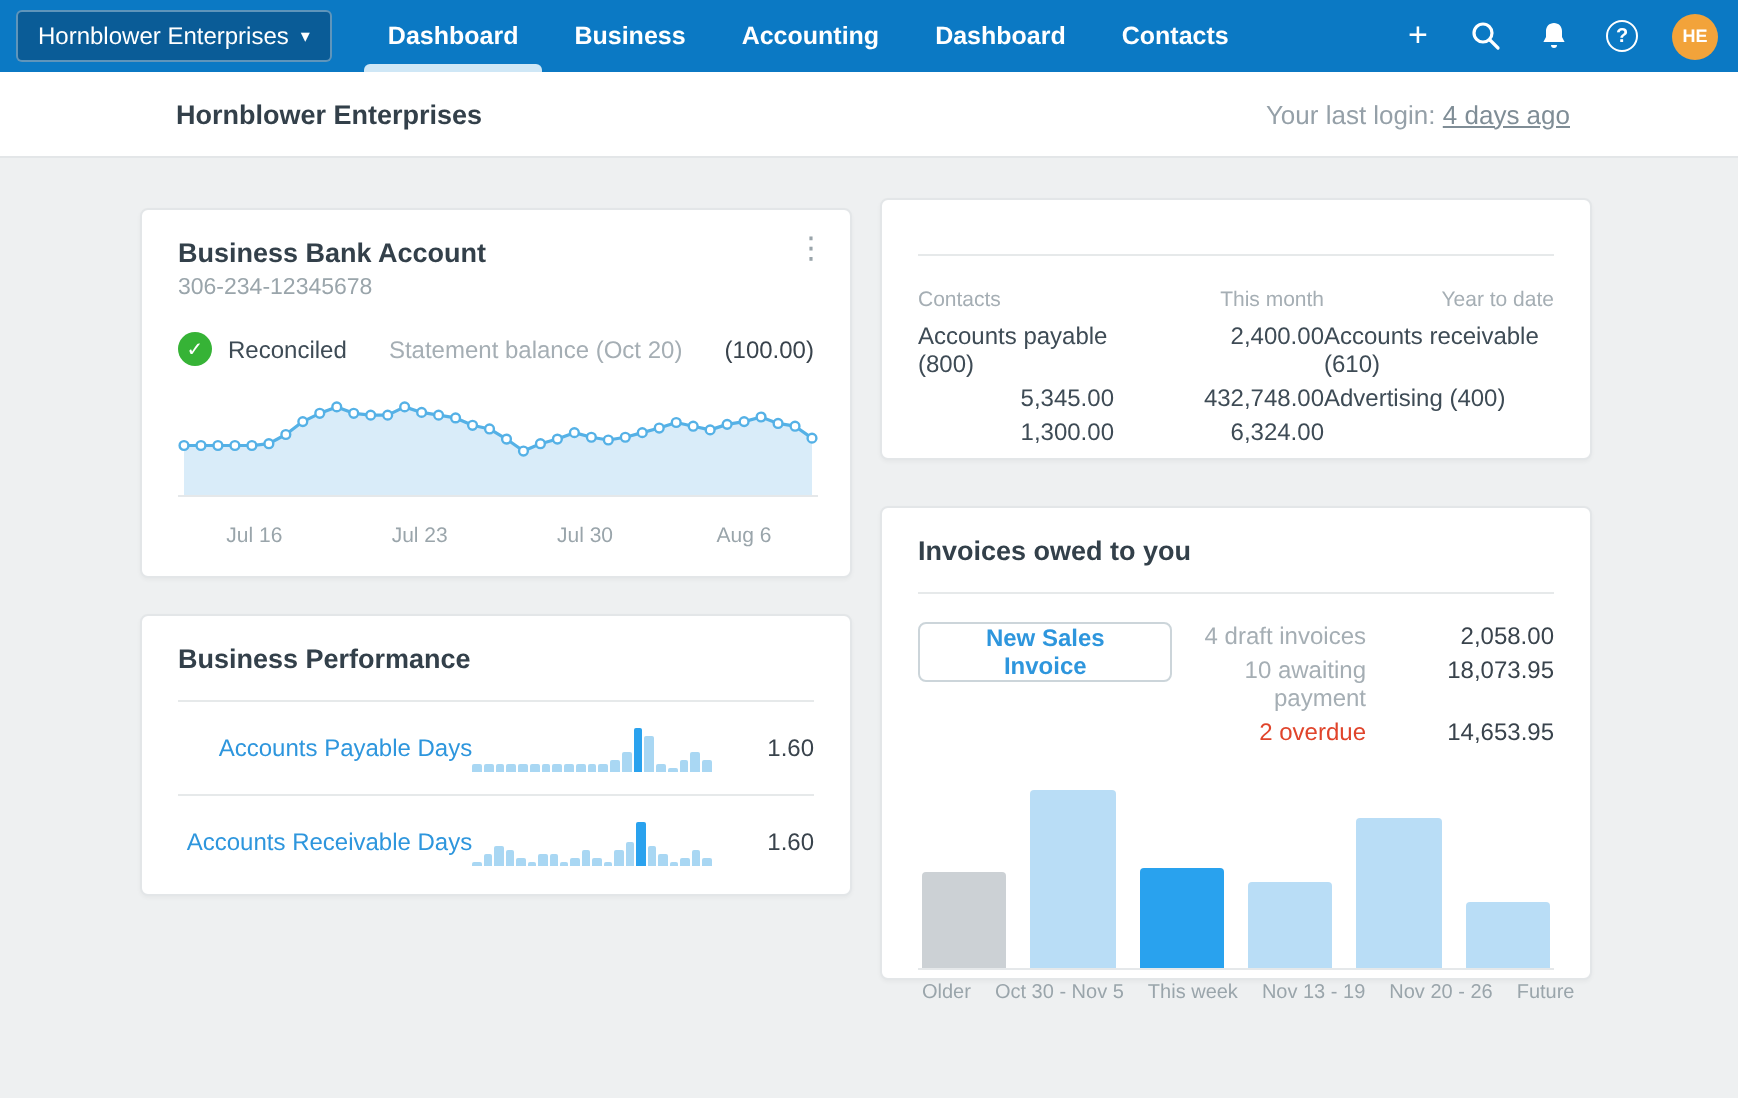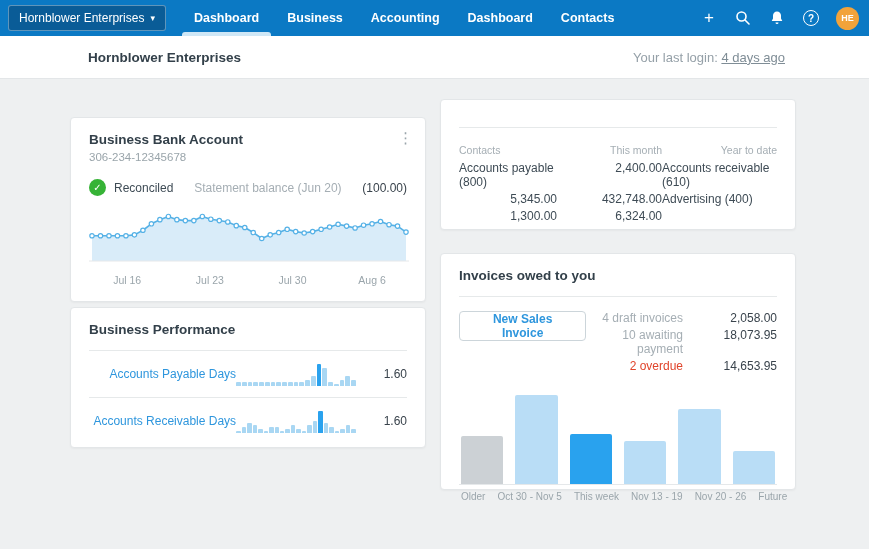--- a/index.html
+++ b/index.html
@@ -58,21 +58,21 @@
   .page-title { margin-left:88px; font-size:13.5px; font-weight:bold; color:#33404a; }
   .last-login { margin-left:auto; margin-right:84px; font-size:13px; color:#95a0a8; }
   .last-login a { color:#7f8d96; text-decoration:underline; cursor:pointer; }
   
   .card {
     position:absolute; background:#fff; border:1px solid #e3e6e8; border-radius:4px;
     box-shadow:0 1px 2px rgba(0,0,0,0.04);
   }
   .card-title { font-size:13.5px; font-weight:bold; color:#33404a; }
   .divider { height:1px; background:#e6e9ea; }
-  #bank-card   { left:70px;  top:117px;  width:356px; height:185px; padding:14px 18px; }
+  #bank-card   { left:70px;  top:104px;  width:356px; height:185px; padding:14px 18px; }
   #perf-card   { left:70px;  top:307px; width:356px; height:141px; padding:14px 18px; }
   #watch-card  { left:440px; top:99px;  width:356px; height:131px; padding:14px 18px; }
   #invoice-card{ left:440px; top:253px; width:356px; height:237px; padding:14px 18px; }
   
   .kebab { position:absolute; top:12px; right:12px; color:#9aa5ab; font-size:15px; letter-spacing:0; cursor:pointer; line-height:1; }
   .acct-num { font-size:11.5px; color:#9aa5ab; margin-top:4px; }
   .recon-row { display:flex; align-items:center; margin-top:16px; font-size:12px; }
   .check-circle {
     width:17px; height:17px; border-radius:50%; background:#36b336;
     color:#fff; font-size:10px; display:flex; align-items:center; justify-content:center;
@@ -170,21 +170,21 @@
   </div>
 </div>
 
 <div class="card" id="bank-card">
   <div class="card-title">Business Bank Account</div>
   <div class="acct-num">306-234-12345678</div>
   <div class="kebab">⋮</div>
   <div class="recon-row">
     <span class="check-circle">✓</span>
     <span class="recon-label">Reconciled</span>
-    <span class="stmt-label">Statement balance (Jun 20)</span>
+    <span class="stmt-label">Statement balance (Oct 20)</span>
     <span class="stmt-value">(100.00)</span>
   </div>
   <div class="spark-wrap">
     <svg id="spark-svg" width="320" height="56">
         <path d="M3,55 L3,29.76 L11.486486486486486,29.76 L19.972972972972972,29.76 L28.45945945945946,29.76 L36.945945945945944,29.76 L45.432432432432435,28.84 L53.91891891891892,24.24 L62.4054054054054,17.800000000000004 L70.89189189189189,13.659999999999997 L79.37837837837837,10.439999999999998 L87.86486486486487,13.659999999999997 L96.35135135135135,14.579999999999998 L104.83783783783784,14.579999999999998 L113.32432432432432,10.439999999999998 L121.8108108108108,13.199999999999996 L130.2972972972973,14.579999999999998 L138.78378378378378,15.96 L147.27027027027026,19.639999999999997 L155.75675675675674,21.48 L164.24324324324326,26.54 L172.72972972972974,32.519999999999996 L181.21621621621622,28.84 L189.7027027027027,26.54 L198.1891891891892,23.32 L206.67567567567568,25.619999999999997 L215.16216216216216,27 L223.64864864864865,25.619999999999997 L232.13513513513513,23.32 L240.6216216216216,21.02 L249.1081081081081,18.26 L257.5945945945946,20.099999999999998 L266.0810810810811,21.94 L274.56756756756755,19.18 L283.05405405405406,17.800000000000004 L291.5405405405405,15.5 L300.02702702702703,18.72 L308.5135135135135,20.099999999999998 L317,26.08 L317,55 Z" fill="#d9ecf9"></path>
         <line x1="0" y1="55" x2="320" y2="55" stroke="#e5e8ea" stroke-width="1"></line>
         <path d="M3,29.76 L11.486486486486486,29.76 L19.972972972972972,29.76 L28.45945945945946,29.76 L36.945945945945944,29.76 L45.432432432432435,28.84 L53.91891891891892,24.24 L62.4054054054054,17.800000000000004 L70.89189189189189,13.659999999999997 L79.37837837837837,10.439999999999998 L87.86486486486487,13.659999999999997 L96.35135135135135,14.579999999999998 L104.83783783783784,14.579999999999998 L113.32432432432432,10.439999999999998 L121.8108108108108,13.199999999999996 L130.2972972972973,14.579999999999998 L138.78378378378378,15.96 L147.27027027027026,19.639999999999997 L155.75675675675674,21.48 L164.24324324324326,26.54 L172.72972972972974,32.519999999999996 L181.21621621621622,28.84 L189.7027027027027,26.54 L198.1891891891892,23.32 L206.67567567567568,25.619999999999997 L215.16216216216216,27 L223.64864864864865,25.619999999999997 L232.13513513513513,23.32 L240.6216216216216,21.02 L249.1081081081081,18.26 L257.5945945945946,20.099999999999998 L266.0810810810811,21.94 L274.56756756756755,19.18 L283.05405405405406,17.800000000000004 L291.5405405405405,15.5 L300.02702702702703,18.72 L308.5135135135135,20.099999999999998 L317,26.08 " fill="none" stroke="#55b1e6" stroke-width="1.6" stroke-linejoin="round"></path>
         <circle cx="3" cy="29.76" r="2.2" fill="#ffffff" stroke="#55b1e6" stroke-width="1.2"></circle>
         <circle cx="11.486486486486486" cy="29.76" r="2.2" fill="#ffffff" stroke="#55b1e6" stroke-width="1.2"></circle>
         <circle cx="19.972972972972972" cy="29.76" r="2.2" fill="#ffffff" stroke="#55b1e6" stroke-width="1.2"></circle>

